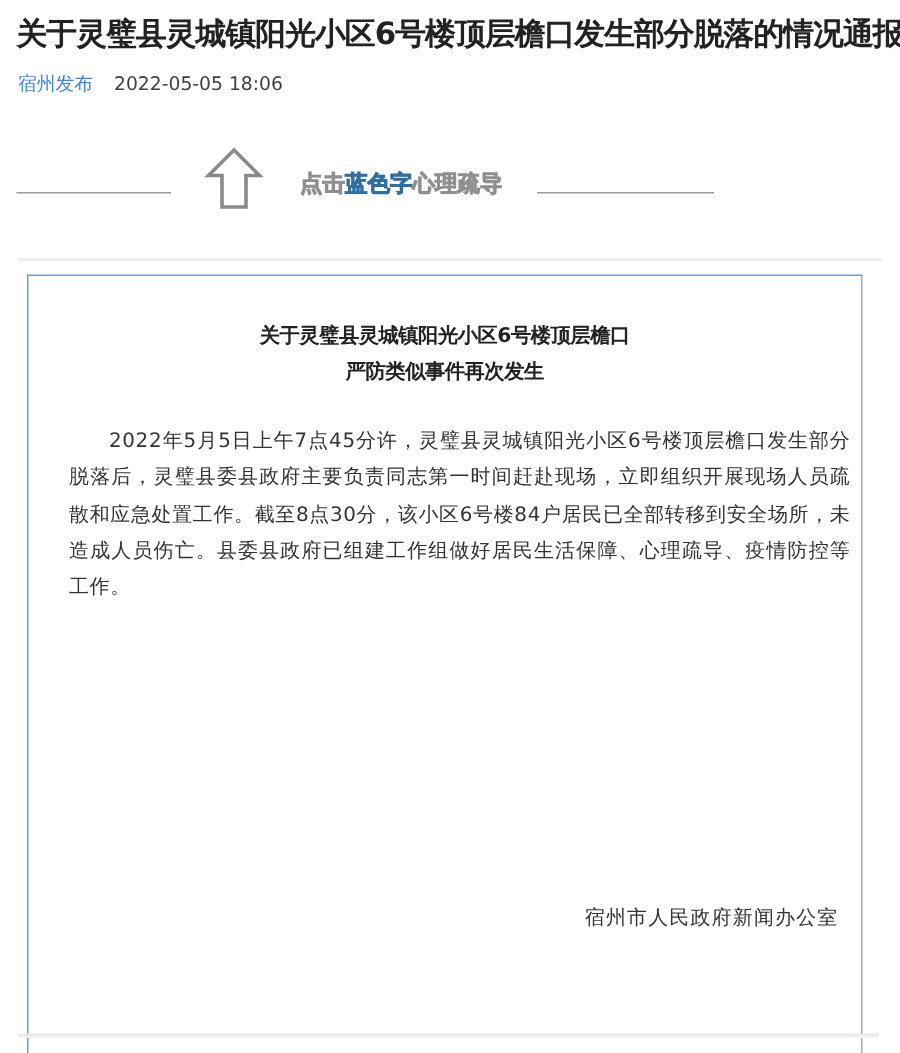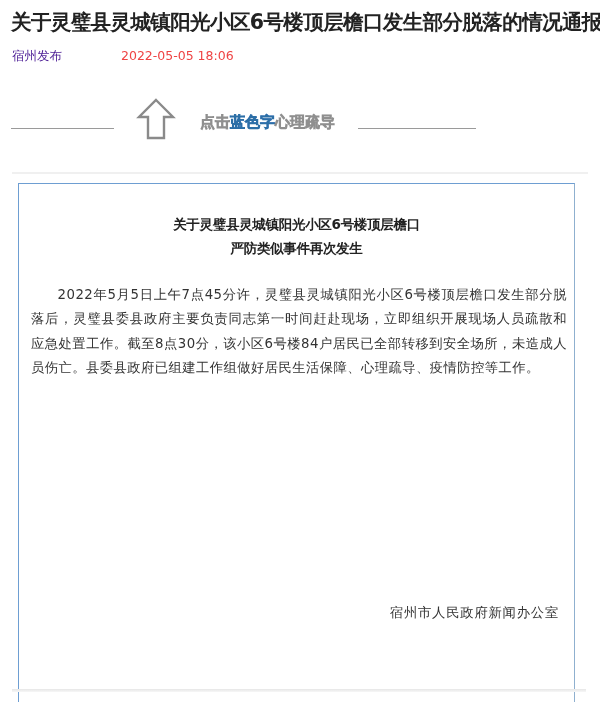--- a/index.html
+++ b/index.html
@@ -4,44 +4,44 @@
 <style>
   * { box-sizing: border-box; margin: 0; padding: 0; }
   html, body { width: 600px; height: 702px; background: #ffffff; overflow: hidden; }
   body { font-family: "DejaVu Sans", "Liberation Sans", sans-serif; color: #333; position: relative; }
 
   .article-title {
     position: absolute; left: 11px; top: 8px; width: 590px;
     font-size: 20.5px; line-height: 28px; color: #222; letter-spacing: -0.6px; white-space: nowrap;
   }
   .meta { position: absolute; left: 12px; top: 47px; font-size: 12.5px; line-height: 18px; }
-  .meta .source { color: #4c1d95; margin-right: 10px; font-family: Liberation Mono, monospace; }
-  .meta .time { color: #ef4444; margin-left: 45px; }
+  .meta .source { color: #3b82f6; margin-right: 10px; font-family: Liberation Mono, monospace; }
+  .meta .time { color: #404040; }
 
   .follow-banner { position: absolute; left: 0; top: 95px; width: 600px; height: 60px; }
   .follow-banner .line { position: absolute; top: 33px; height: 1px; background: #9a9a9a; }
   .follow-banner .line.left { left: 11px; width: 103px; }
   .follow-banner .line.right { left: 358px; width: 118px; }
   .follow-banner .arrow { position: absolute; left: 136px; top: 3px; width: 40px; height: 42px; }
   .follow-banner .cta { position: absolute; left: 200px; top: 18px; font-size: 15px; font-weight: bold; letter-spacing: 0px; white-space: nowrap;
     -webkit-text-stroke: 0.6px #8f8f8f; color: #e8e8e8; }
-  .follow-banner .cta .blue { color: #1d4ed8; font-family: Liberation Serif, serif; -webkit-text-stroke: 0.6px #2c6fa6; }
+  .follow-banner .cta .blue { color: #be185d; font-family: Liberation Serif, serif; -webkit-text-stroke: 0.6px #2c6fa6; }
 
   .shadow-strip { position: absolute; left: 12px; top: 172px; width: 576px; height: 2px; background: #f0f0f0; }
   .notice-box {
     position: absolute; left: 18px; top: 183px; width: 557px; height: 597px;
     border: 1px solid #6e9ed2; border-right-color: #8fb0cf; border-bottom: 2px solid #6f8faa;
     background: #fff;
   }
   .bottom-shadow { position: absolute; left: 12px; top: 689px; width: 574px; height: 3px; background: linear-gradient(#e6e6e6, #f7f7f7); }
 
   .notice-title { position: absolute; left: 0; top: 28px; width: 100%; text-align: center;
     font-size: 13.5px; font-weight: bold; line-height: 24px; color: #222; letter-spacing: -0.3px; }
   .notice-body { position: absolute; left: 12px; top: 99px; width: 536px; font-size: 13.3px; line-height: 24.3px; color: #333; letter-spacing: 0.45px; text-align: justify; }
-  .notice-body p { text-indent: 2em; }
+  .notice-body p { text-indent: 2em; margin-left: 15px; }
   .signature { position: absolute; right: 15px; top: 418px; text-align: right; font-size: 13.3px; line-height: 22px; color: #333; letter-spacing: 0.8px; }
 </style>
 </head>
 <body>
 
 <h1 class="article-title">关于灵璧县灵城镇阳光小区6号楼顶层檐口发生部分脱落的情况通报</h1>
 
 <div class="meta">
   <span class="source">宿州发布</span>
   <span class="time">2022-05-05 18:06</span>

